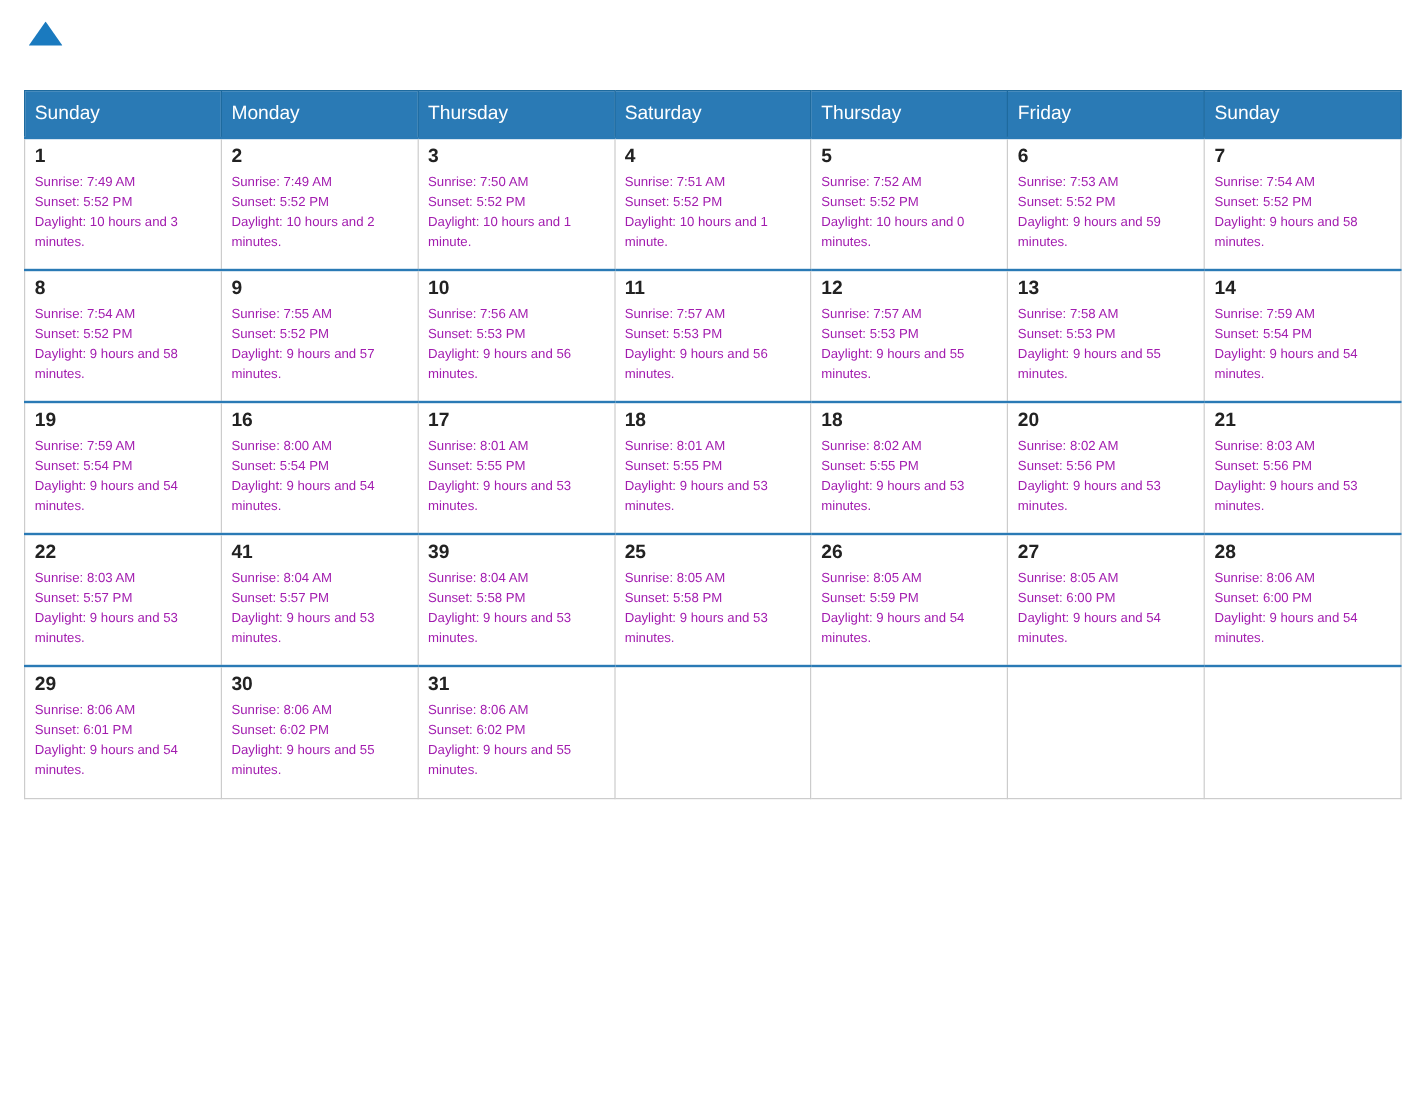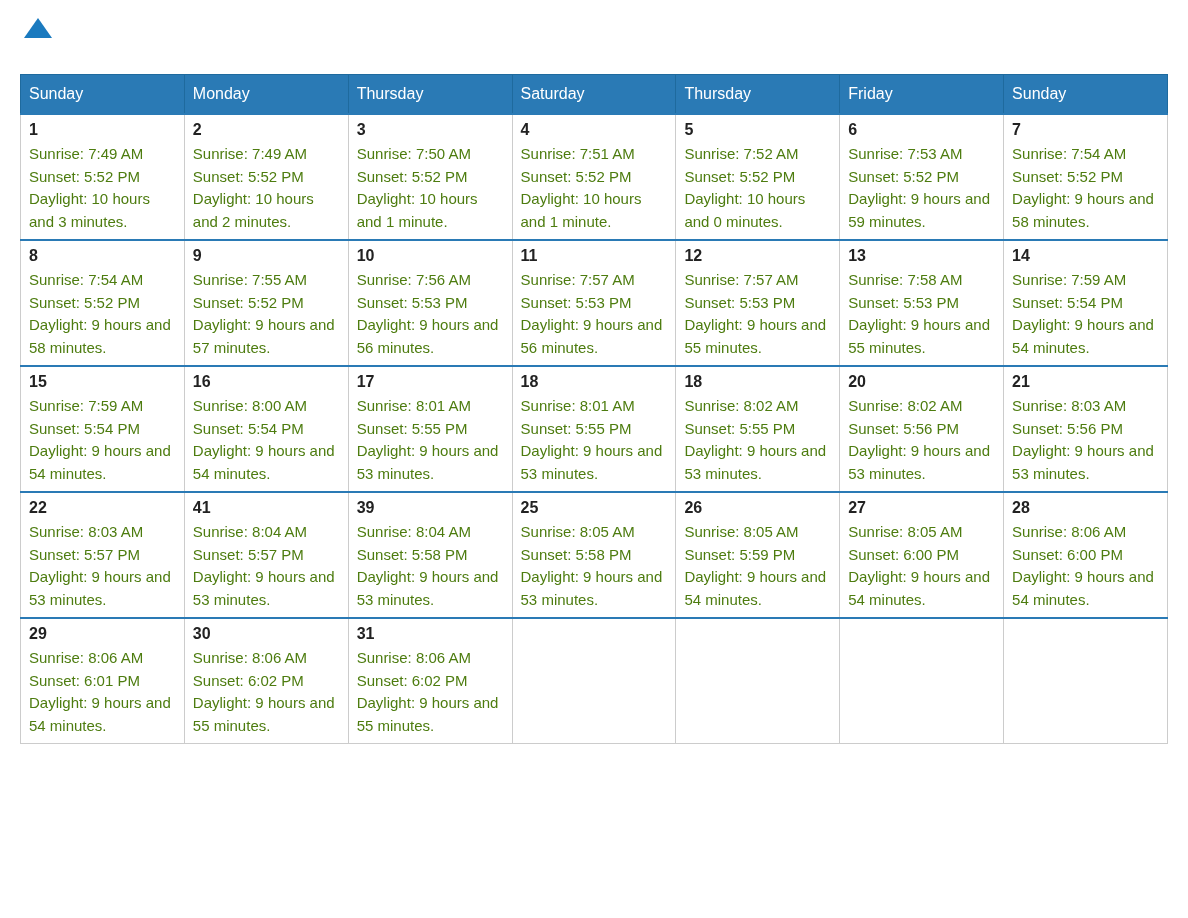--- a/index.html
+++ b/index.html
@@ -66,22 +66,22 @@
       height: 110px;
     }
     .day-number {
       font-size: 16px;
       font-weight: bold;
       color: #222;
       display: block;
       margin-bottom: 4px;
     }
     .day-info {
-      font-size: 15px;
-      color: #4d7c0f;
+      font-size: 11px;
+      color: #a21caf;
       line-height: 1.5;
     }
     .empty-cell {
       background: #fff;
     }
     .week-row td {
       border-top: 2px solid #2a7ab5;
     }
   </style>
 </head>
@@ -175,21 +175,21 @@
           <span class="day-number">13</span>
           <div class="day-info">Sunrise: 7:58 AM<br>Sunset: 5:53 PM<br>Daylight: 9 hours and 55 minutes.</div>
         </td>
         <td>
           <span class="day-number">14</span>
           <div class="day-info">Sunrise: 7:59 AM<br>Sunset: 5:54 PM<br>Daylight: 9 hours and 54 minutes.</div>
         </td>
       </tr>
       <tr class="week-row">
         <td>
-          <span class="day-number">15</span>
+          <span class="day-number">19</span>
           <div class="day-info">Sunrise: 7:59 AM<br>Sunset: 5:54 PM<br>Daylight: 9 hours and 54 minutes.</div>
         </td>
         <td>
           <span class="day-number">16</span>
           <div class="day-info">Sunrise: 8:00 AM<br>Sunset: 5:54 PM<br>Daylight: 9 hours and 54 minutes.</div>
         </td>
         <td>
           <span class="day-number">17</span>
           <div class="day-info">Sunrise: 8:01 AM<br>Sunset: 5:55 PM<br>Daylight: 9 hours and 53 minutes.</div>
         </td>

